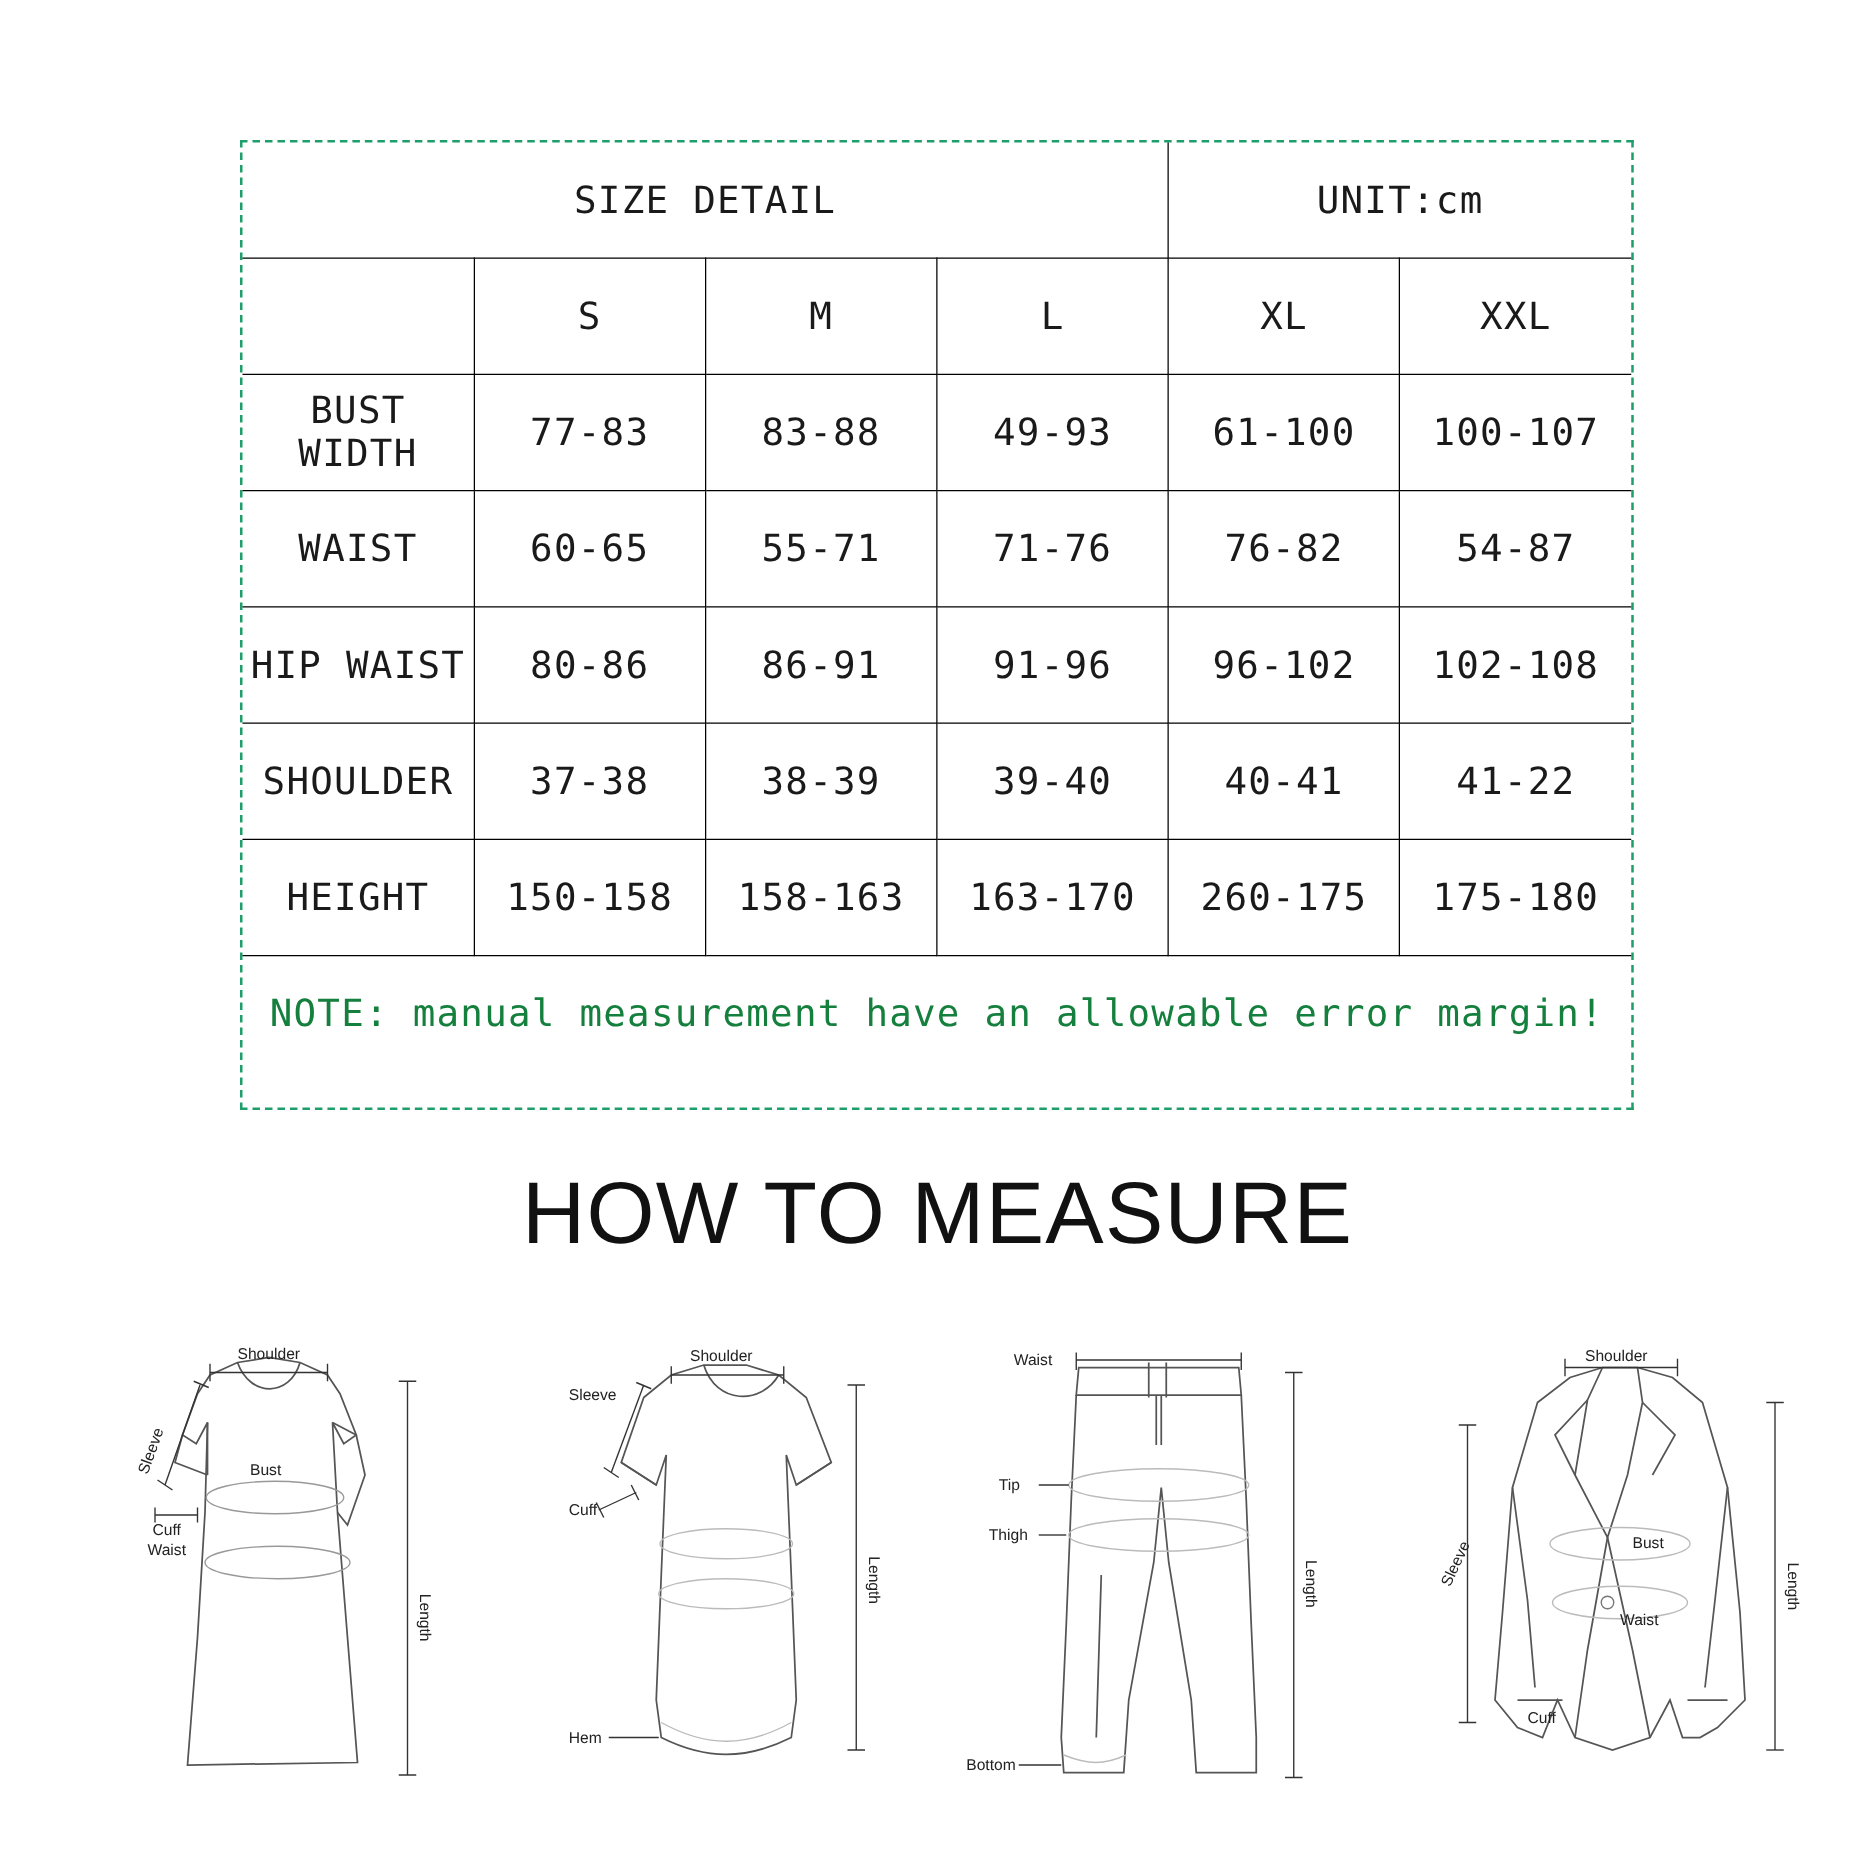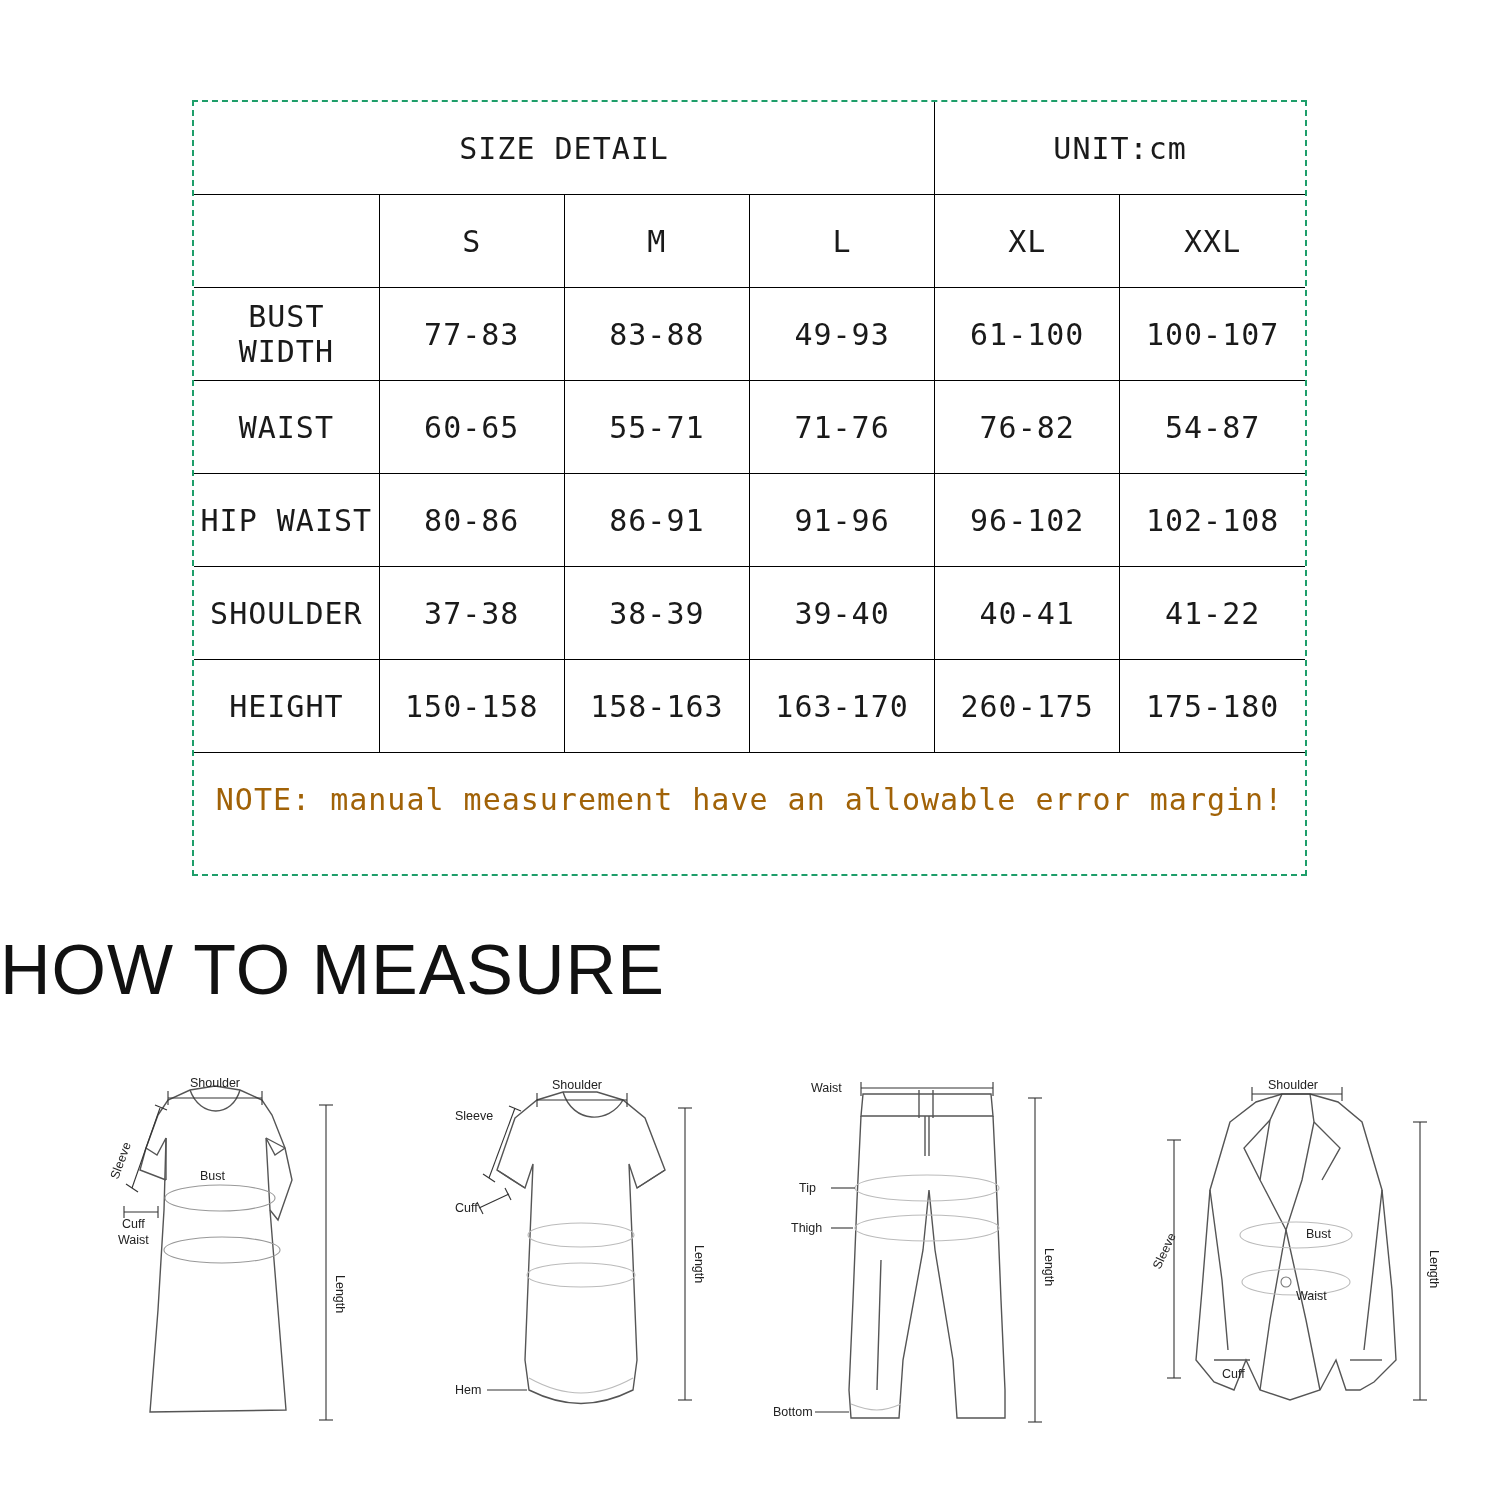--- a/index.html
+++ b/index.html
@@ -13,21 +13,21 @@
     font-family: "DejaVu Sans Mono", monospace;
     color: #1a1a1a;
     position: relative;
     overflow: hidden;
   }
 
   
   .size-card {
     position: absolute;
     left: 192px;
-    top: 100px;
+    top: 112px;
     width: 1115px;
     height: 776px;
     border: 2px dashed #1e9e6a;
     box-sizing: border-box;
   }
 
   .size-table {
     position: absolute;
     left: 0;
     top: 0;
@@ -60,32 +60,33 @@
     letter-spacing: 1px;
   }
   .row-label {
     font-size: 31px;
     letter-spacing: 3px;
   }
   .size-letter { font-size: 31px; }
   .val { font-size: 30px; }
 
   .note-cell {
-    color: #a16207;
+    color: #15803d;
     font-size: 29px;
     letter-spacing: 0.5px;
     height: 100px;
   }
 
   
   .how-title {
     position: absolute;
     top: 930px;
     left: 0;
     width: 100%;
+    text-align: center;
     font-family: "Liberation Sans", sans-serif;
     font-size: 70px;
     font-weight: 400;
     letter-spacing: 1px;
     color: #111;
   }
 
   .figs {
     position: absolute;
     top: 1060px;

